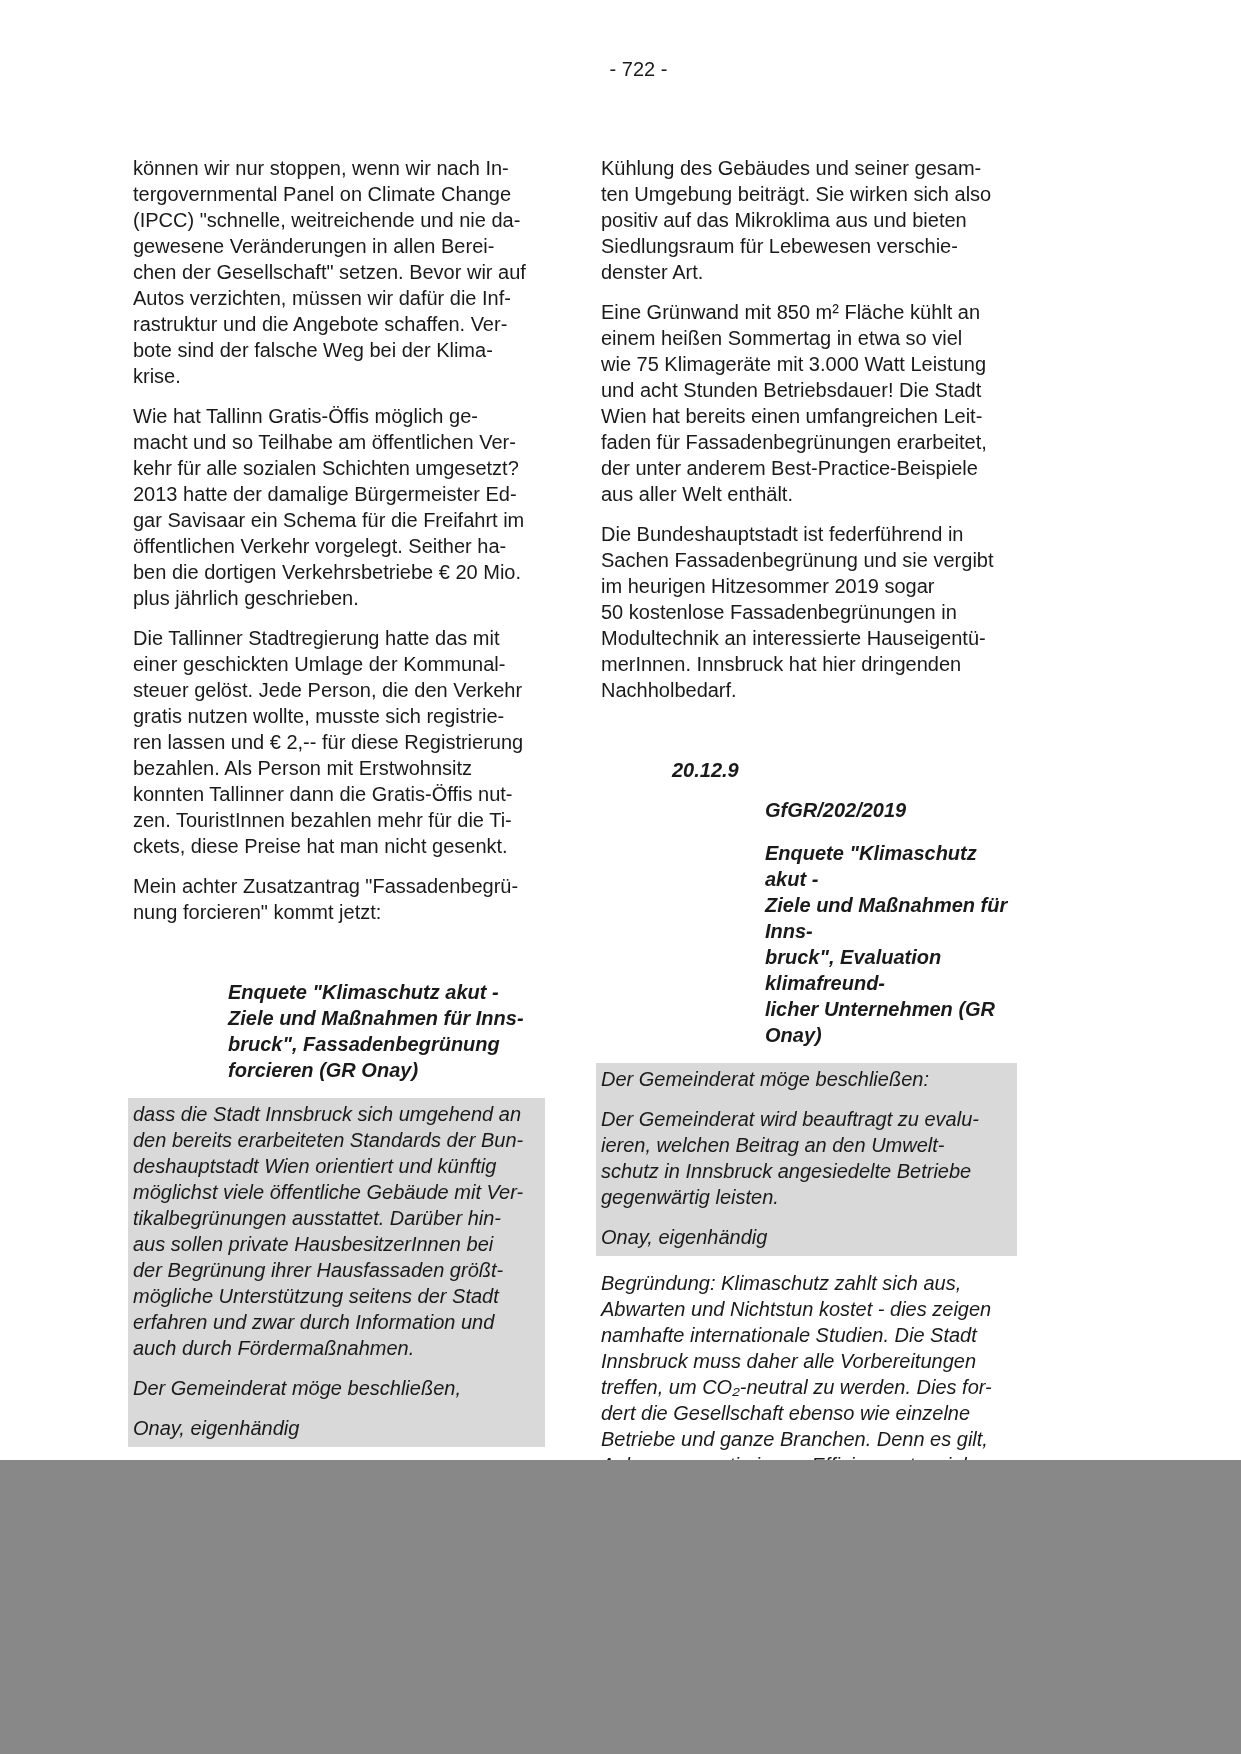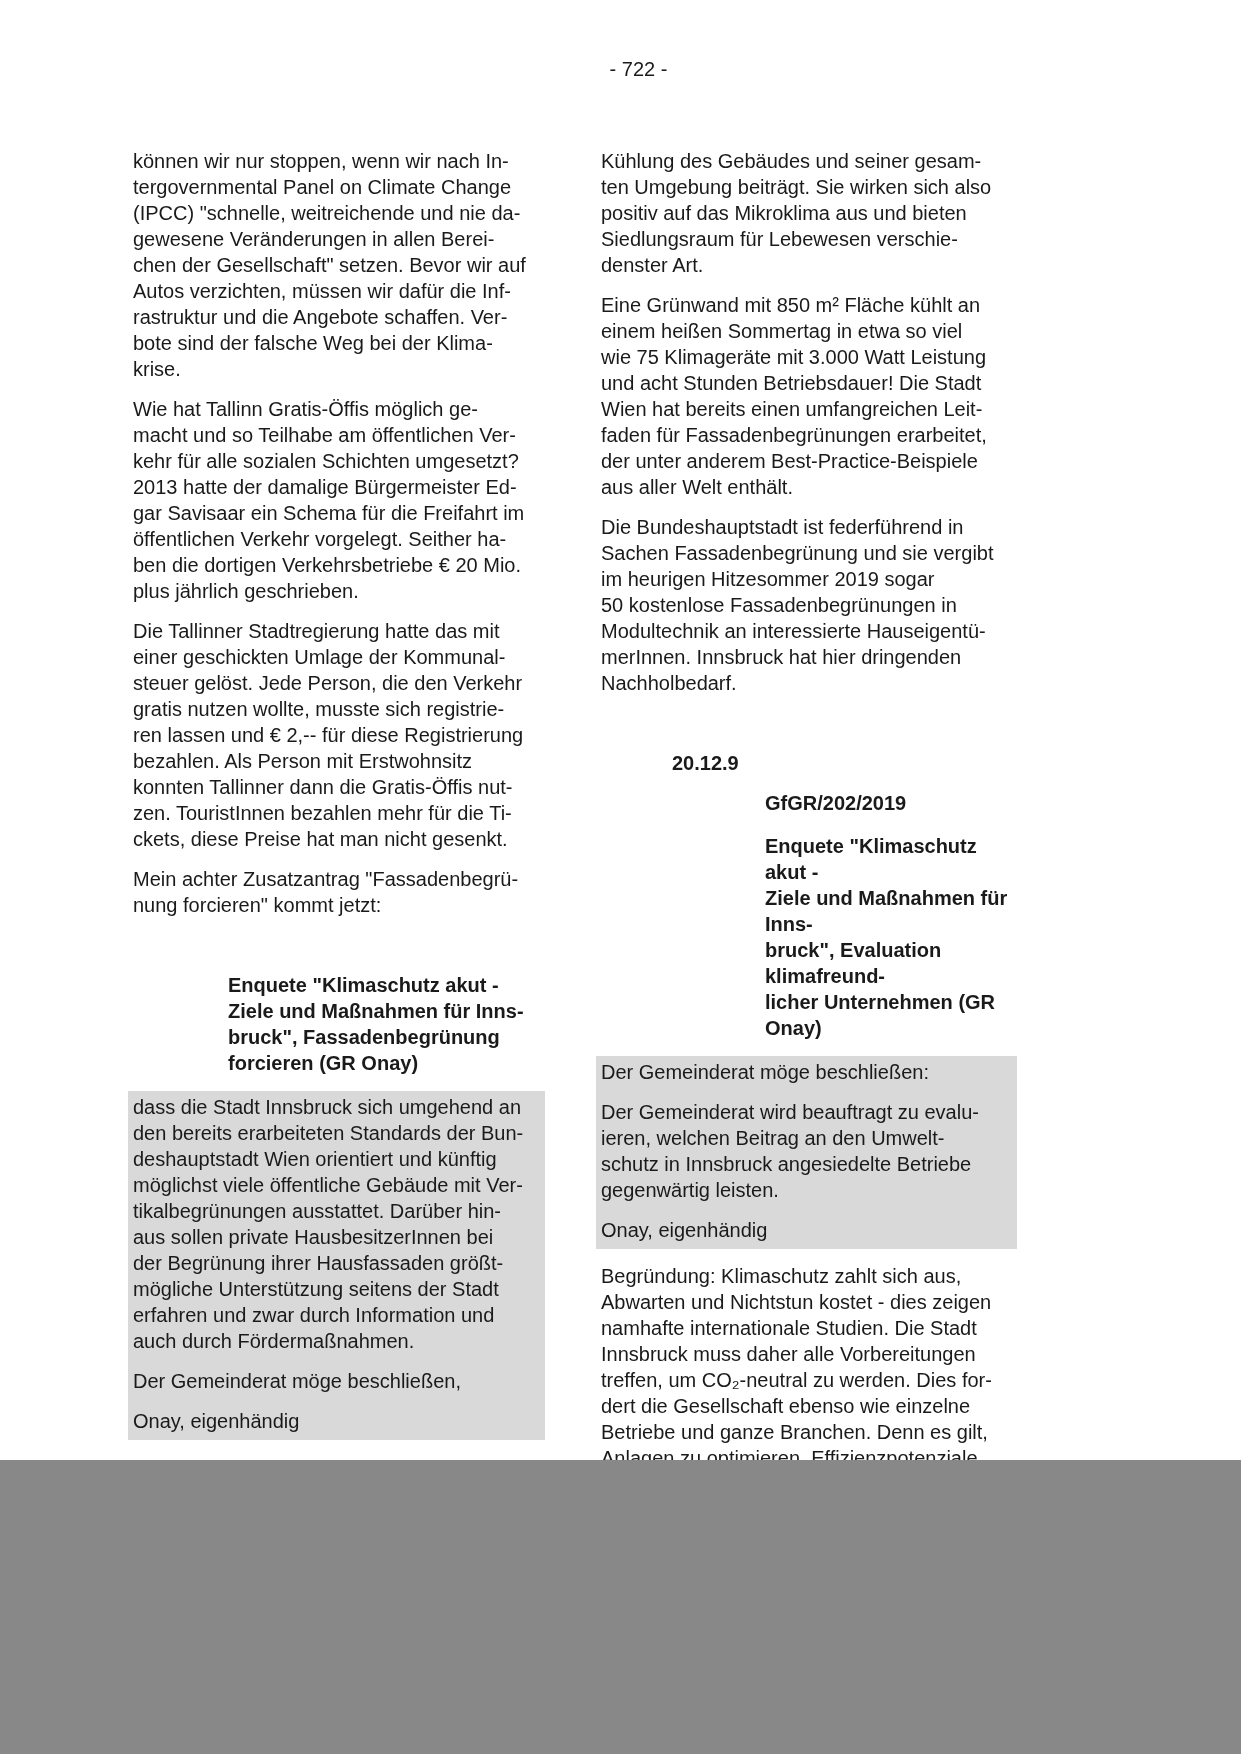--- a/index.html
+++ b/index.html
@@ -16,25 +16,25 @@
     font-family:"Liberation Sans","DejaVu Sans",sans-serif;
     font-size:20px;line-height:26px;
     margin:0 auto;
     overflow:hidden;
     padding-left:36px;
   }
   .page-number{
     position:absolute;top:56px;left:0;width:100%;
     text-align:center;
   }
-  .col{position:absolute;top:148px;}
+  .col{position:absolute;top:155px;}
   .col-left{left:133px;width:407px;}
   .col-right{left:601px;width:411px;}
   .para{margin:0 0 14px 0;white-space:pre-line;}
-  .section{margin-top:54px;}
+  .section{margin-top:54px;font-style:italic;}
   .section-heading{display:flex;font-weight:bold;margin:0 0 17px 0;}
   .col-left .section-number{flex:0 0 95px;}
   .col-right .section-heading{margin-left:71px;}
   .col-right .section-number{flex:0 0 93px;}
   .section-code{flex:1;margin-top:40px;}
   .section-title{
     font-weight:bold;white-space:pre-line;margin:0 0 15px 0;
   }
   .col-left .section-title{margin-left:95px;}
   .col-right .section-title{margin-left:164px;}

